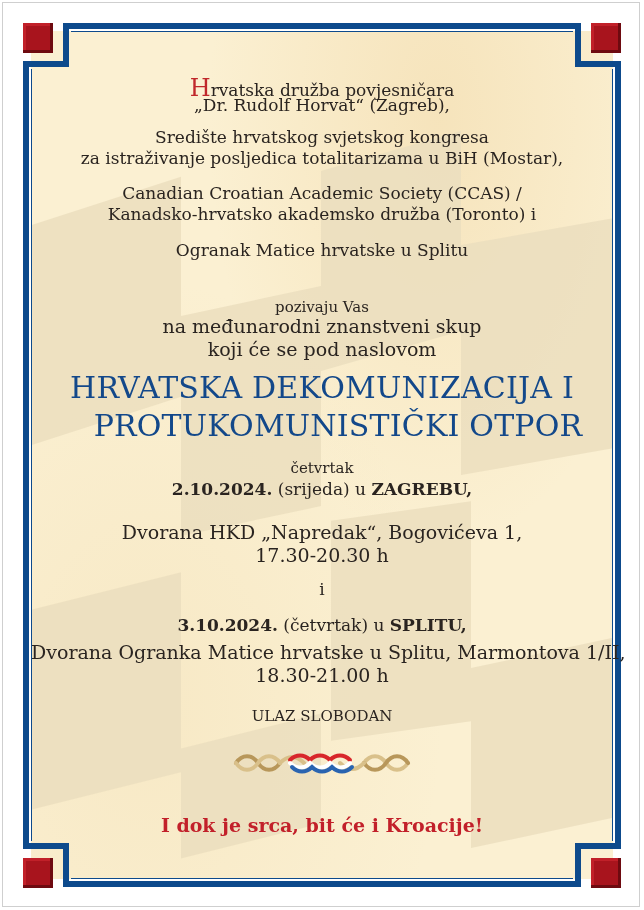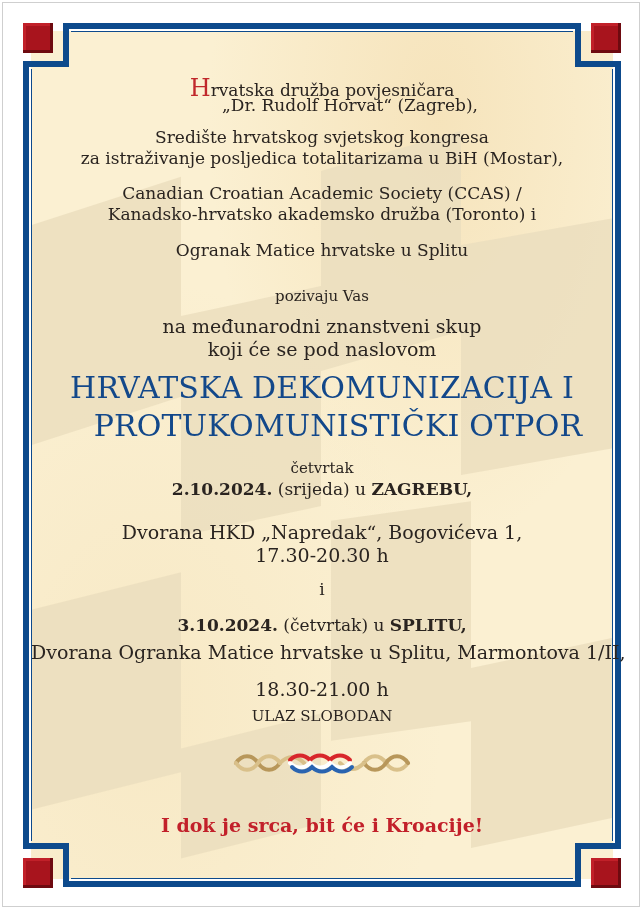--- a/index.html
+++ b/index.html
@@ -73,31 +73,31 @@
 <div class="bl" style="left:31px; top:69px; width:1px; height:772px;"></div>
 <div class="bl" style="left:612px; top:69px; width:1px; height:772px;"></div>
 
 <div class="sq" style="left:23px; top:23px;"></div>
 <div class="sq" style="left:591px; top:23px;"></div>
 <div class="sq" style="left:23px; top:858px;"></div>
 <div class="sq" style="left:591px; top:858px;"></div>
 
 <div class="content">
   <div class="t md" style="top:43px;"><span class="dropcap">H</span><span>rvatska družba povjesničara</span></div>
-  <div class="t md" style="top:64px;padding-left:28px;">„Dr. Rudolf Horvat“ (Zagreb),</div>
+  <div class="t md" style="top:64px;">„Dr. Rudolf Horvat“ (Zagreb),</div>
 
   <div class="t md" style="top:96px;">Središte hrvatskog svjetskog kongresa</div>
   <div class="t md" style="top:152px;">Canadian Croatian Academic Society (CCAS) /</div>
 
   <div class="t md" style="top:117px;">za istraživanje posljedica totalitarizama u BiH (Mostar),</div>
   <div class="t md" style="top:173px;">Kanadsko-hrvatsko akademsko družba (Toronto) i</div>
 
   <div class="t md" style="top:209px;">Ogranak Matice hrvatske u Splitu</div>
 
-  <div class="t sm" style="top:256px;">pozivaju Vas</div>
+  <div class="t sm" style="top:267px;">pozivaju Vas</div>
 
   <div class="t lg" style="top:284px;">na međunarodni znanstveni skup</div>
   <div class="t lg" style="top:307px;">koji će se pod naslovom</div>
 
   <div class="t headline" style="top:339px;">HRVATSKA DEKOMUNIZACIJA I</div>
   <div class="t headline" style="top:377px;padding-left:16px;">PROTUKOMUNISTIČKI OTPOR</div>
 
   <div class="t sm" style="top:428px;">četvrtak</div>
 
   <div class="t md" style="top:448px;">
@@ -109,21 +109,21 @@
   <div class="t lg" style="top:513px;">17.30-20.30 h</div>
 
   <div class="t md" style="top:548px;">i</div>
 
   <div class="t md" style="top:584px;">
     <span class="bold">3.10.2024.</span>
     <span>(četvrtak) u</span>
     <span class="bold">SPLITU,</span>
   </div>
   <div class="t lg" style="top:610px;">Dvorana Ogranka Matice hrvatske u Splitu, Marmontova 1/II,</div>
-  <div class="t lg" style="top:647px;">18.30-21.00 h</div>
+  <div class="t lg" style="top:633px;">18.30-21.00 h</div>
 
   <div class="t sm" style="top:676px;">ULAZ SLOBODAN</div>
 
   <svg class="braid" viewBox="0 0 184 22">
     <g fill="none" stroke-width="4" stroke-linecap="round">
       <path d="M6 11 C12 2,22 2,28 11 S44 20,50 11" stroke="#b8975a"></path>
       <path d="M6 11 C12 20,22 20,28 11 S44 2,50 11" stroke="#d9c08a"></path>
       <path d="M134 11 C140 2,150 2,156 11 S172 20,178 11" stroke="#d9c08a"></path>
       <path d="M134 11 C140 20,150 20,156 11 S172 2,178 11" stroke="#b8975a"></path>
       <path d="M50 11 C58 3,66 3,74 11" stroke="#d9c08a"></path>

